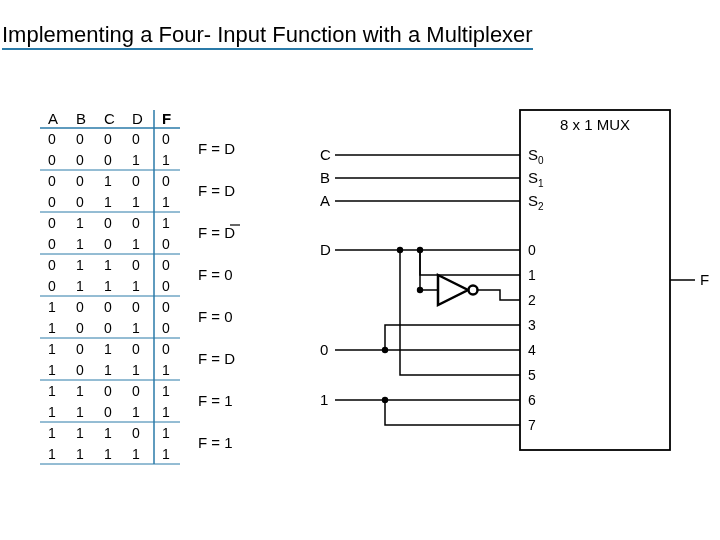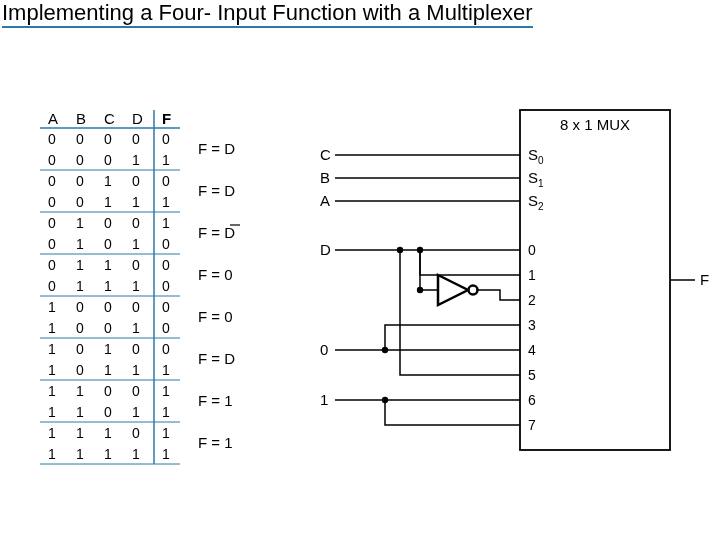--- a/index.html
+++ b/index.html
@@ -6,21 +6,21 @@
     margin: 0;
     padding: 0;
     width: 720px;
     height: 540px;
     font-family: Arial, Helvetica, sans-serif;
     background: #fff;
     position: relative;
   }
   .title {
     position: absolute;
-    top: 0;
+    top: 22px;
     left: 2px;
     font-size: 22px;
     border-bottom: 2px solid #2a7aa8;
   }
   svg { position: absolute; }
   text { font-family: Arial, Helvetica, sans-serif; }
 </style>
 </head>
 <body>
 

